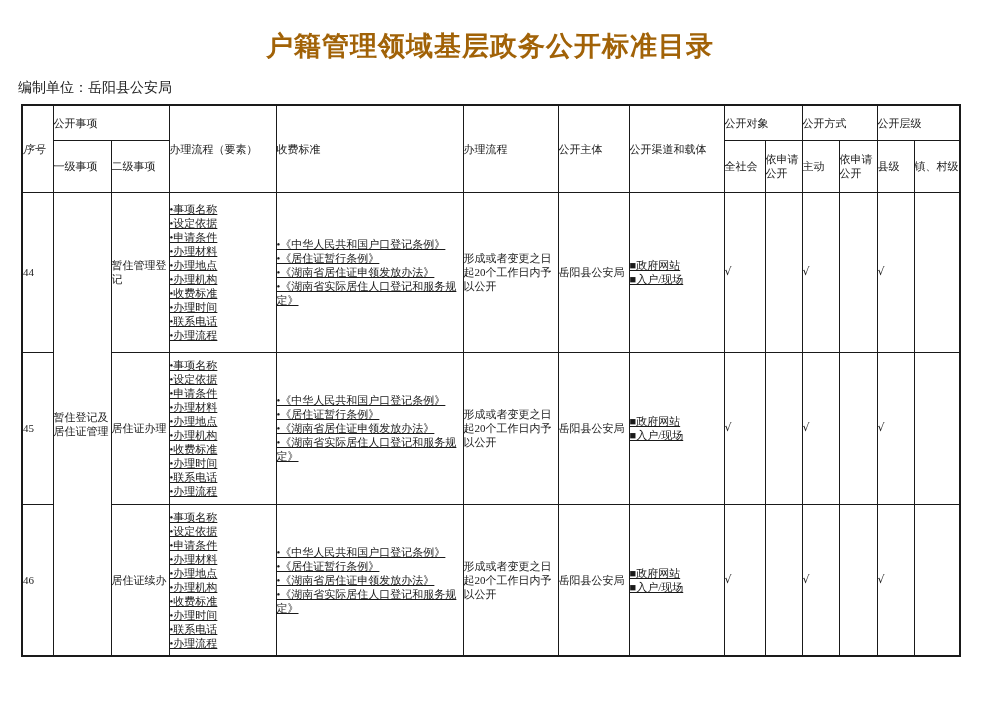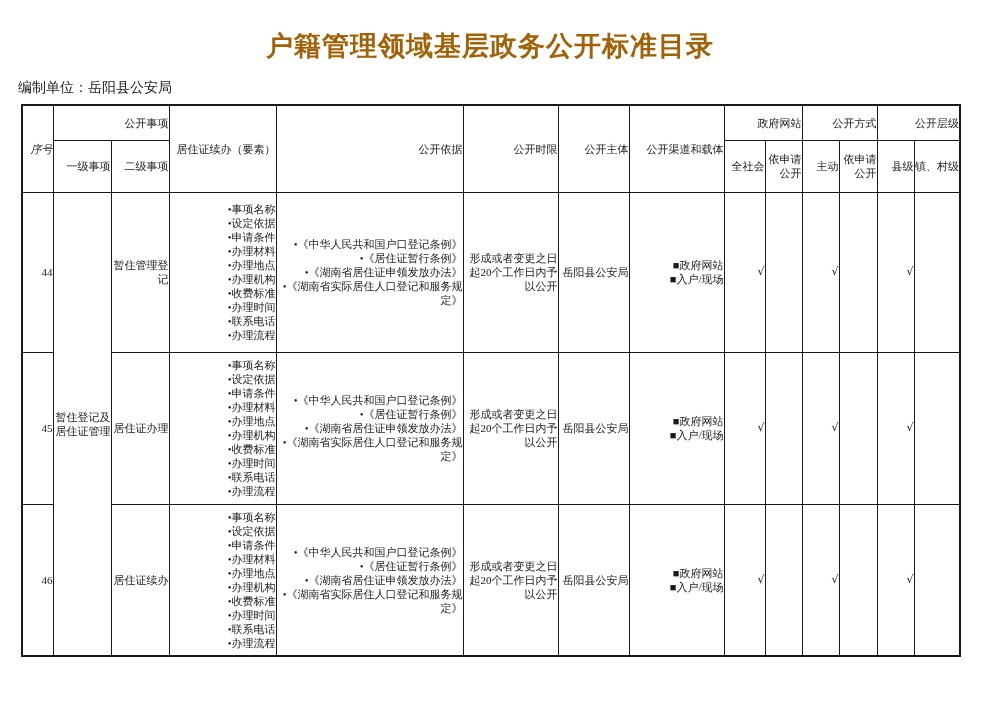--- a/index.html
+++ b/index.html
@@ -30,34 +30,34 @@
   table.main {
     width: 938px;
     table-layout: fixed;
     border-collapse: collapse;
     border: 2px solid #1a1a1a;
   }
   table.main th, table.main td {
     border: 1.5px solid #1a1a1a;
     font-size: 11px;
     font-weight: normal;
-    text-align: right;
+    text-align: left;
     vertical-align: middle;
     line-height: 14px;
     padding: 0;
     overflow: hidden;
   }
   tr.hr1 { height: 35px; }
   tr.hr2 { height: 52px; }
   tr.row-a { height: 160px; }
   tr.row-b { height: 152px; }
   th.serial-h { padding: 0 6px; font-style: italic; }
   th.wrap { padding: 0 4px; }
   td.lvl1, td.lvl2 { padding: 0 1px; line-height: 15px; margin-top: 27px; }
-  td.list { text-align: left; padding: 0 2px 0 6px; line-height: 13.6px; }
+  td.list { text-align: left; padding: 0 2px 0 6px; line-height: 13.6px; text-decoration: underline; }
   td.list div { white-space: normal; }
   td.basis { padding: 0 4px 0 5px; line-height: 14.5px; }
   td.chan { line-height: 15px; }
   td.time { padding: 0 3px; line-height: 15px; }
   td.subject-c { padding: 0; letter-spacing: 0; margin-top: 44px; }
   td.chk { font-size: 12px; font-family: "DejaVu Sans", sans-serif; }
 </style>
 </head>
 <body>
 
@@ -79,26 +79,26 @@
       <col style="width:37px">
         <col style="width:37px">
         <col style="width:38px">
       <col style="width:37px">
         <col style="width:46px">
     </colgroup>
     <thead>
       <tr class="hr1">
         <th rowspan="2" class="serial-h">序号</th>
         <th colspan="2">公开事项</th>
-        <th rowspan="2">居住证续办（要素）</th>
-        <th rowspan="2">公开依据</th>
-        <th rowspan="2">公开时限</th>
+        <th rowspan="2">办理流程（要素）</th>
+        <th rowspan="2">收费标准</th>
+        <th rowspan="2">办理流程</th>
         <th rowspan="2">公开主体</th>
         <th rowspan="2">公开渠道和载体</th>
-        <th colspan="2">政府网站</th>
+        <th colspan="2">公开对象</th>
         <th colspan="2">公开方式</th>
         <th colspan="2">公开层级</th>
       </tr>
       <tr class="hr2">
         <th class="wrap">一级事项</th>
         <th class="wrap">二级事项</th>
         <th class="wrap">全社会</th>
         <th class="wrap">依申请公开</th>
         <th class="wrap">主动</th>
         <th class="wrap">依申请公开</th>

